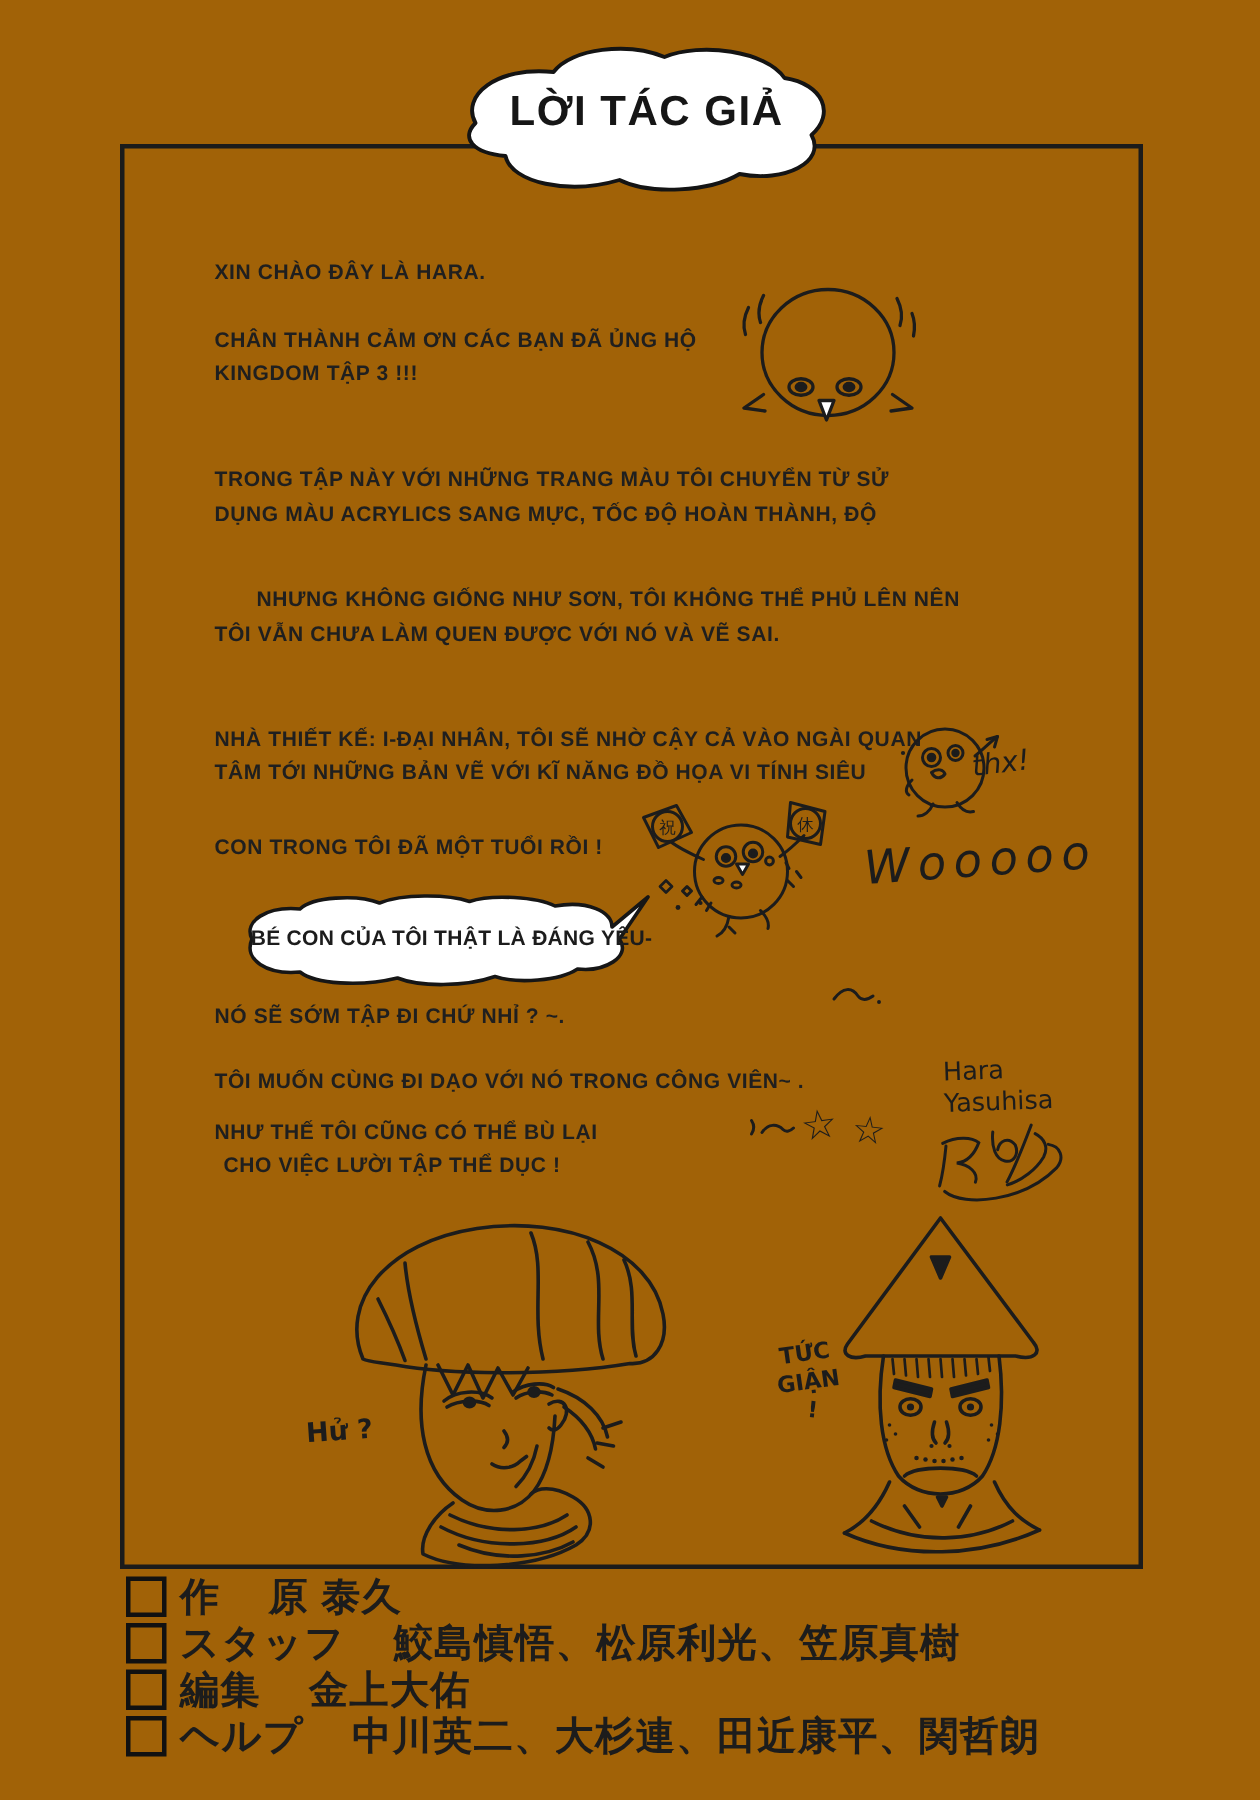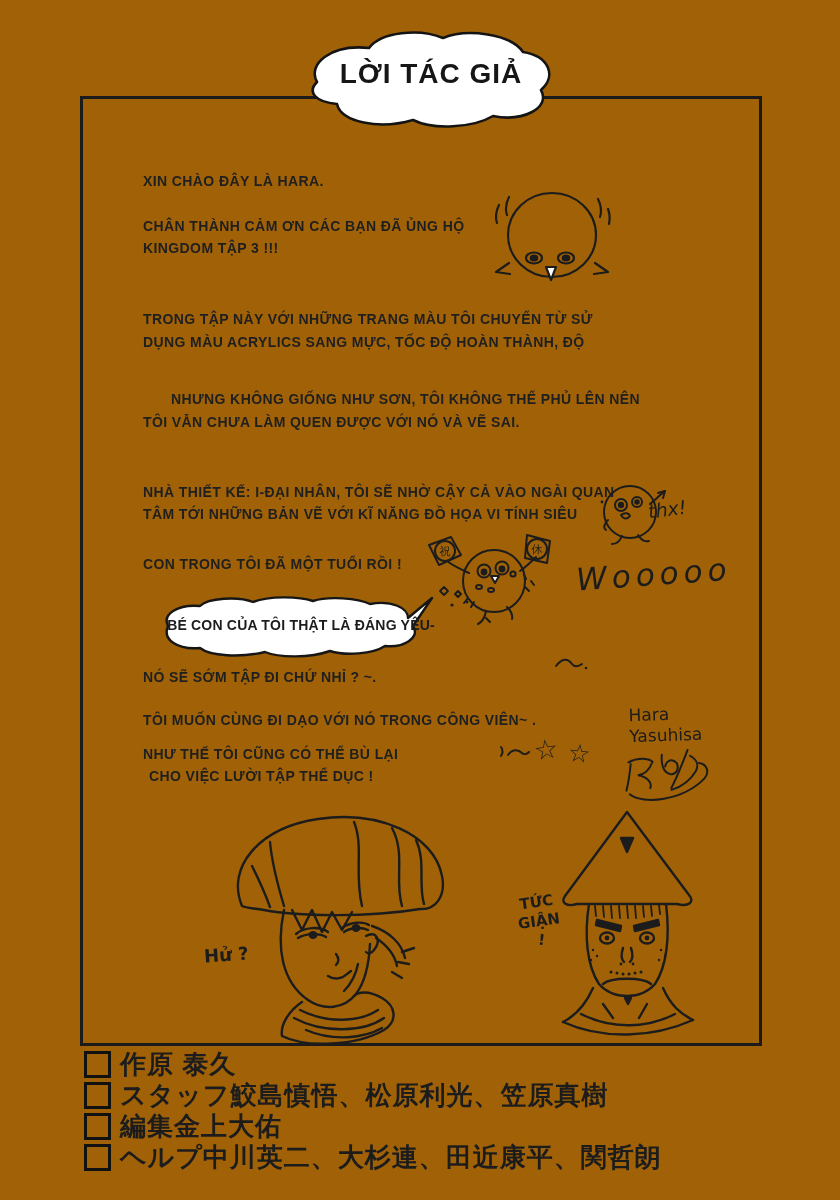--- a/index.html
+++ b/index.html
@@ -14,21 +14,21 @@
   .title-text{position:absolute;left:283px;top:58px;width:296px;text-align:center;
               font-size:28px;font-weight:700;letter-spacing:1px;color:#161616;}
   .bubble-text{position:absolute;left:160px;top:600px;width:282px;height:50px;
                display:flex;align-items:center;justify-content:center;
                font-weight:700;font-size:14px;letter-spacing:0.2px;white-space:nowrap;}
   .star{position:absolute;font-size:27px;color:#1c1c1c;}
   .credits{position:absolute;left:84px;top:1049px;width:700px;}
   .credit-row{display:flex;align-items:center;height:31px;margin-bottom:0px;}
   .credit-box{width:21px;height:21px;border:3px solid #111;margin-right:9px;flex:none;}
   .credit-role{font-size:26px;font-weight:700;letter-spacing:1px;}
-  .credit-names{font-size:26px;font-weight:700;letter-spacing:1px;}
+  .credit-names{font-size:26px;font-weight:700;letter-spacing:1px;margin-left:32px;}
   svg{display:block;}
   svg path, svg ellipse, svg circle, svg polygon{vector-effect:non-scaling-stroke;}
 </style>
 </head>
 <body>
 
 <div class="page">
 
   <div class="main-box"></div>
 

